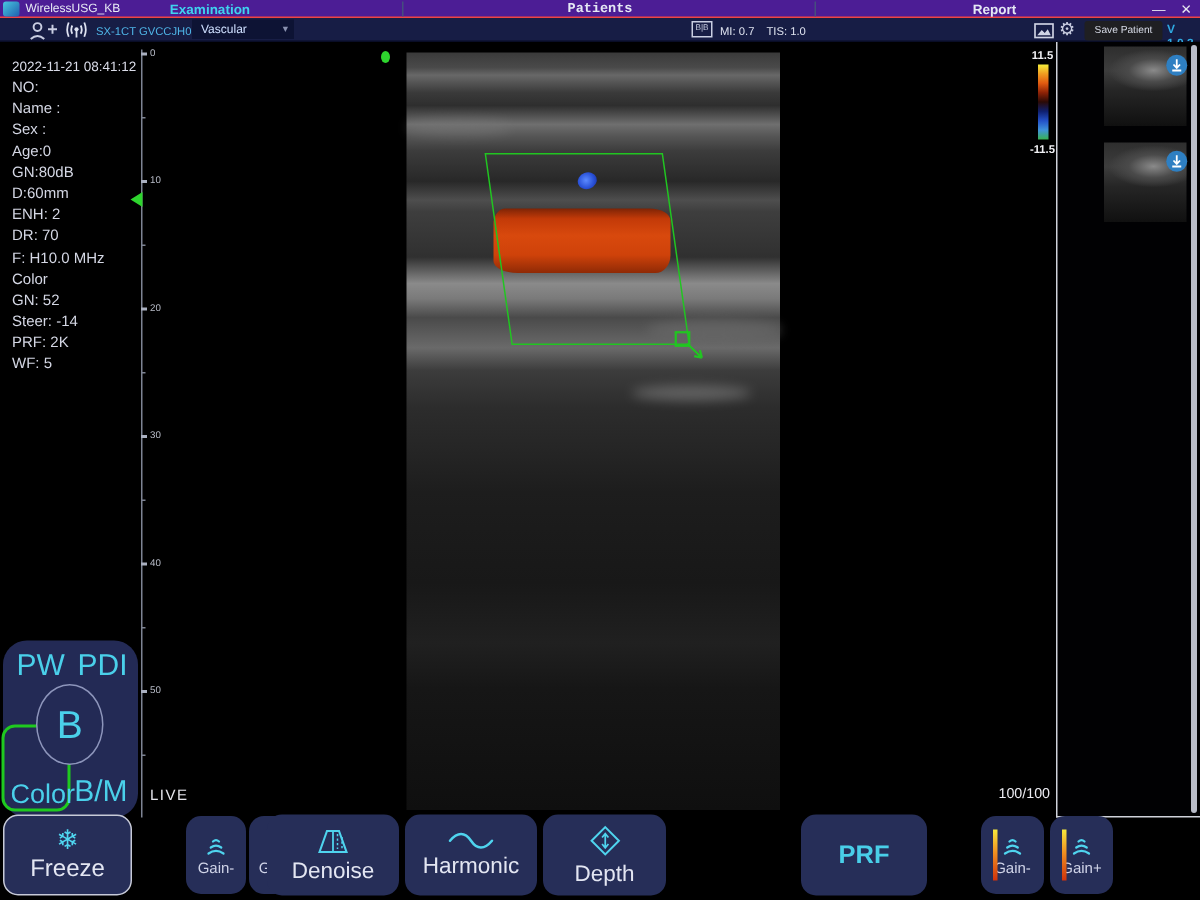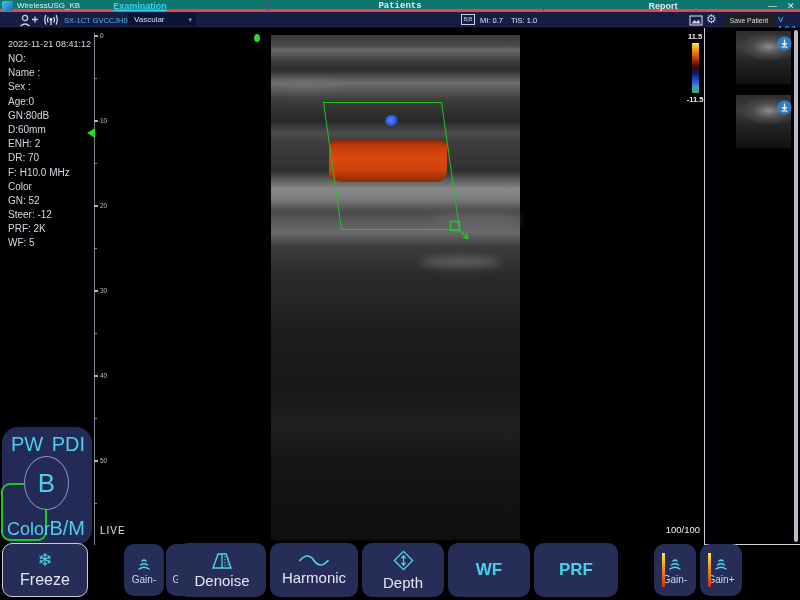--- a/index.html
+++ b/index.html
@@ -2,27 +2,27 @@
 <html><head>
 <meta charset="utf-8">
 <style>
   * { margin:0; padding:0; box-sizing:border-box; }
   html,body { background:#000; }
   #app { position:relative; width:800px; height:600px; overflow:hidden;
          font-family:"Liberation Sans", sans-serif; background:#000; }
 
   
   .titlebar { position:absolute; left:0; top:0; width:800px; height:12px;
-              background:#0f766e; border-bottom:3px solid #ef4444; }
+              background:#4c1d95; border-bottom:1px solid #ef4444; }
   .app-icon { position:absolute; left:2px; top:1px; width:11px; height:10px;
               background:linear-gradient(135deg,#49c8e0,#1f5fae); border-radius:2px; }
   .win-title { position:absolute; left:17px; top:1px; font-size:8px; color:#e8ebf5; }
   .tab { position:absolute; top:0; font-size:9px; font-weight:bold; color:#e5e8f4;
          text-align:center; line-height:12px; cursor:default; }
-  .tab-exam { left:60px; width:160px; color:#3fd2ee;text-decoration:underline; }
+  .tab-exam { left:60px; width:160px; color:#3fd2ee; }
   .tab-patients { left:320px; width:160px;font-family:Liberation Mono, monospace; }
   .tab-report { left:583px; width:160px; }
   .tab-sep { position:absolute; top:1px; width:1px; height:10px; background:#454e7e; }
   .sep1 { left:268px; } .sep2 { left:543px; }
   .win-min { position:absolute; left:768px; top:1px; font-size:9px; color:#e8e8f0; }
   .win-close { position:absolute; left:787px; top:1px; font-size:9px; color:#e8e8f0; }
 
   
   .toolbar { position:absolute; left:0; top:12px; width:800px; height:16px;
              background:#171d45; border-bottom:1px solid #090d26; }
@@ -197,21 +197,21 @@
         <div class="param-line">Name :</div>
         <div class="param-line">Sex :</div>
         <div class="param-line">Age:0</div>
         <div class="param-line">GN:80dB</div>
         <div class="param-line">D:60mm</div>
         <div class="param-line">ENH: 2</div>
         <div class="param-line">DR: 70</div>
         <div class="param-line">F: H10.0 MHz</div>
         <div class="param-line">Color</div>
         <div class="param-line">GN: 52</div>
-        <div class="param-line">Steer: -12</div>
+        <div class="param-line">Steer: -14</div>
         <div class="param-line">PRF: 2K</div>
         <div class="param-line">WF: 5</div>
       </div>
 
     <div class="ruler-line"></div>
     <div id="ruler-ticks">
         <div class="tick" style="top: 7px;"></div>
         <div class="tick-label" style="top: 4px;">0</div>
         <div class="tick-minor" style="top: 49.5px;"></div>
         <div class="tick" style="top: 92px;"></div>
@@ -319,23 +319,20 @@
     </div>
 
     <div class="btn b-dep">
       <svg width="23" height="23" viewBox="0 0 24 24">
         <path d="M12,2.5 L21.5,12 L12,21.5 L2.5,12 Z" fill="none" stroke="#4fd4ee" stroke-width="1.4"></path>
         <path d="M12,7.5 V16.5 M9.8,9.8 L12,7 L14.2,9.8 M9.8,14.2 L12,17 L14.2,14.2" fill="none" stroke="#4fd4ee" stroke-width="1.2"></path>
       </svg>
       <span class="lbl">Depth</span>
     </div>
 
-    <div class="btn b-wf cyan-lbl">
-      <span class="lbl">WF</span>
-    </div>
     <div class="btn b-prf cyan-lbl">
       <span class="lbl">PRF</span>
     </div>
 
     <div class="btn btn-small b-gmc">
       <div class="grad-bar"></div>
       <svg width="20" height="16" viewBox="0 0 20 16">
         <path d="M8,5 Q10,3.2 12,5 M6.5,9 Q10,6.4 13.5,9 M5,13 Q10,9.6 15,13" fill="none" stroke="#4fd4ee" stroke-width="1.5" stroke-linecap="round"></path>
       </svg>
       <span class="lbl">Gain-</span>

